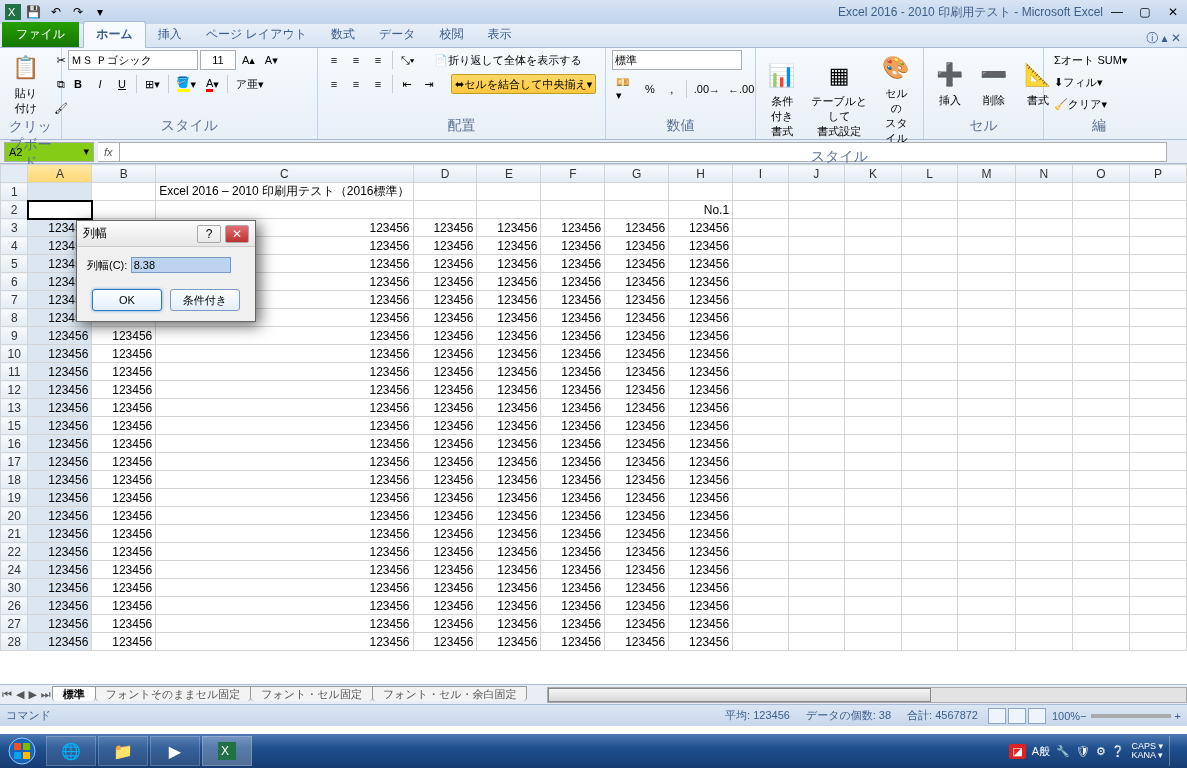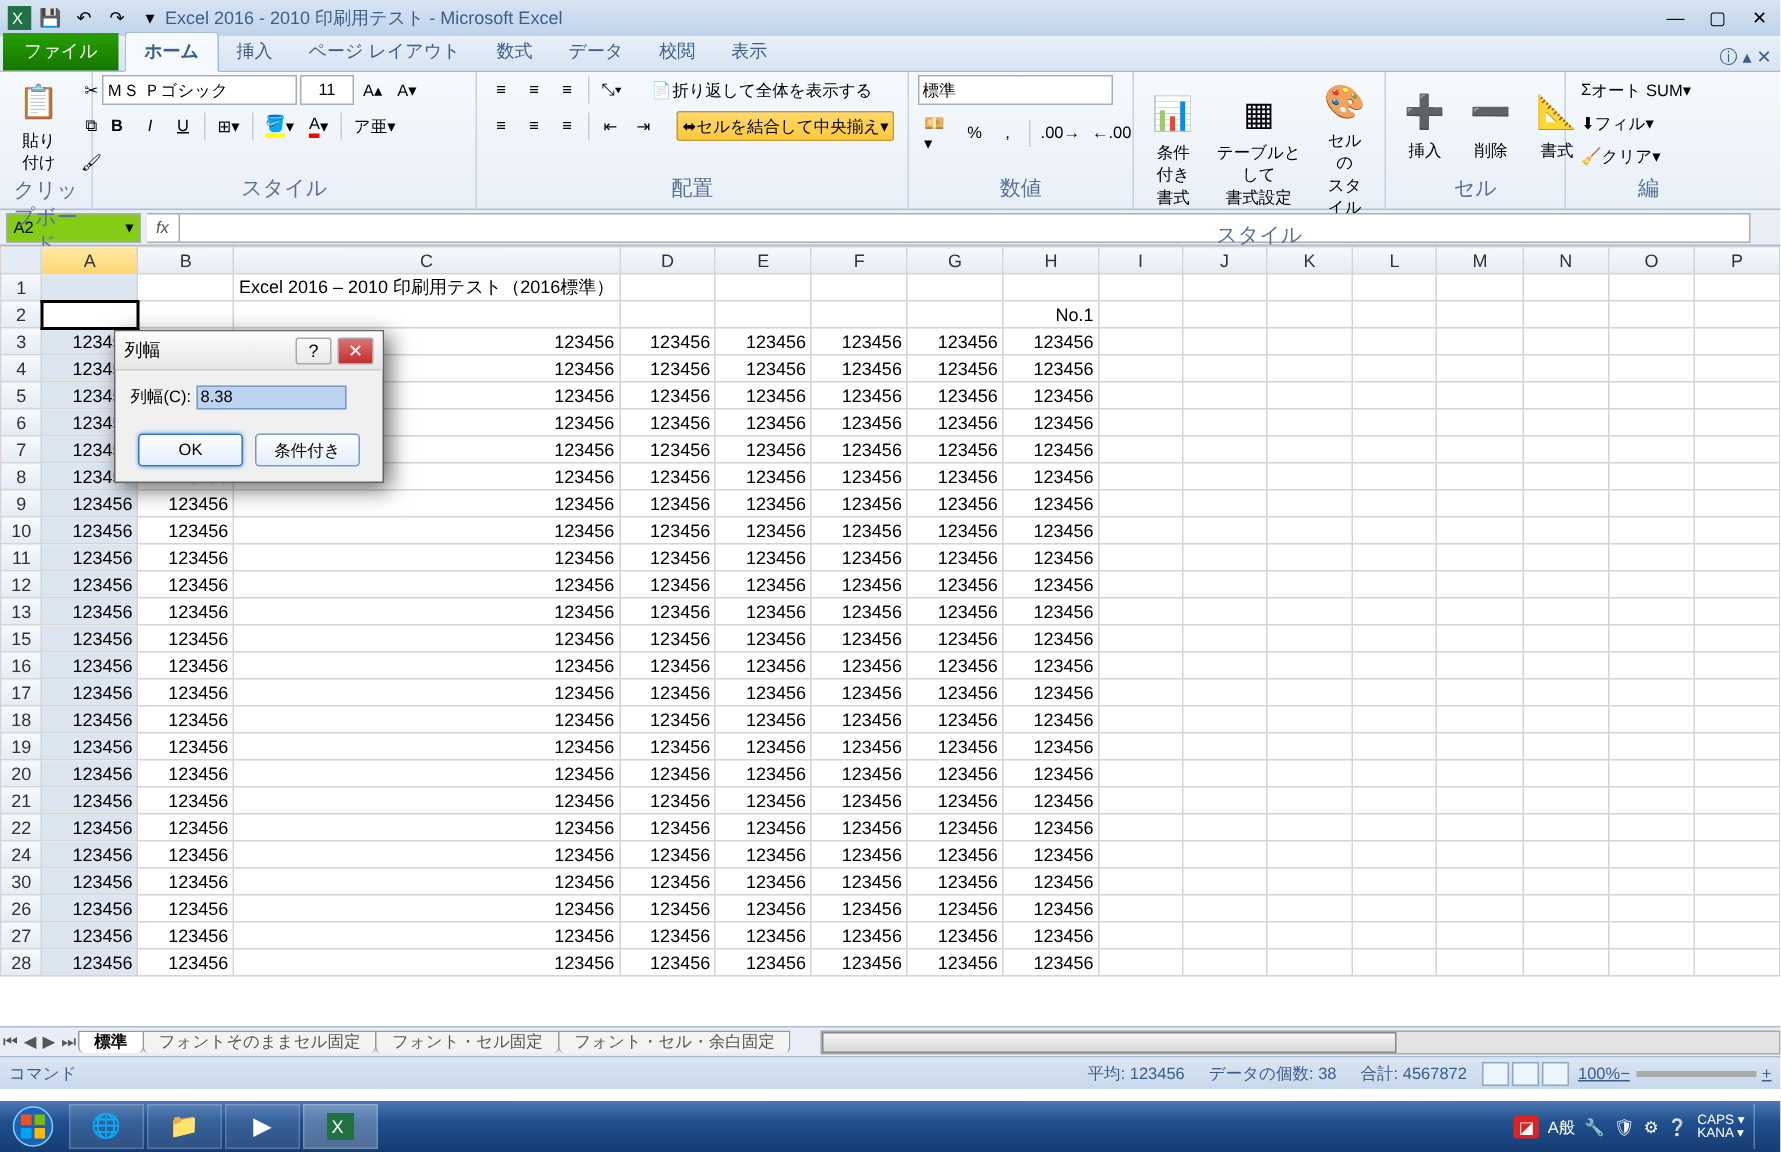--- a/index.html
+++ b/index.html
@@ -2,21 +2,21 @@
 <html><head>
 <meta charset="utf-8">
 <style>
 * { box-sizing: border-box; margin: 0; padding: 0; font-family: "MS PGothic", "Meiryo", sans-serif; }
 body { width: 1187px; height: 768px; overflow: hidden; background: #fff; position: relative; }
 
 
 .titlebar { height: 24px; background: linear-gradient(#d7e4f3, #bfd3eb); display: flex; align-items: center; font-size: 12px; color: #000; }
 .titlebar .qat { display: flex; align-items: center; padding-left: 4px; gap: 2px; }
 .titlebar .qat .ico { width: 18px; height: 18px; display: flex; align-items: center; justify-content: center; }
-.titlebar .title { flex: 1; text-align: left; color: #3a5e8a; }
+.titlebar .title { flex: 1; text-align: right; color: #3a5e8a; }
 .titlebar .winbtns { display: flex; }
 .titlebar .winbtns .wb { width: 28px; height: 18px; display:flex; align-items:center; justify-content:center; }
 
 
 .tabs { height: 24px; background: linear-gradient(#e8eff8, #d7e4f3); display: flex; align-items: flex-end; font-size: 12px; padding-left: 2px; border-bottom: 1px solid #a9bcd6; }
 .tabs .tab { padding: 4px 12px; cursor: pointer; color: #3a5e8a; }
 .tabs .tab.file { background: linear-gradient(#26a001, #167600); color: #fff; border-radius: 0; padding: 4px 14px; margin-right: 4px; }
 .tabs .tab.active { background: #f6f9fe; border: 1px solid #a9bcd6; border-bottom: 1px solid #f6f9fe; border-radius: 3px 3px 0 0; color:#3a5e8a; font-weight: bold; position:relative; top:1px; }
 .tabs .help { margin-left:auto; margin-right:6px; color:#3a5e8a; }
 
@@ -57,21 +57,21 @@
 .sheettabs .stab { padding:1px 10px; background:#f3f3f3; border:1px solid #999; border-bottom:none; margin-left:-1px; cursor:pointer; color:#555; border-radius: 0 0 4px 4px; transform: translateY(-1px); }
 .sheettabs .stab.active { background:#fff; color:#000; font-weight:bold; }
 .sheettabs .scroll { flex:1; margin-left:20px; height:16px; background:#e3e3e3; border:1px solid #aaa; position:relative; }
 .sheettabs .scroll .thumb { position:absolute; left:0; top:0; bottom:0; width:60%; background:linear-gradient(#f6f6f6,#d8d8d8); border:1px solid #888; }
 
 
 .statusbar { height:22px; background:linear-gradient(#dbe6f3,#c7d7eb); border-top:1px solid #a9bcd6; display:flex; align-items:center; font-size:11px; padding:0 6px; color:#3a5e8a; }
 .statusbar .spacer { flex:1; }
 .statusbar .agg { margin: 0 8px; }
 .statusbar .viewb { width:18px; height:16px; border:1px solid #8ea7c4; margin-left:2px; background:#eef4fb; }
-.statusbar .zoom { display:flex; align-items:center; margin-left:6px;text-decoration:underline; }
+.statusbar .zoom { display:flex; align-items:center; margin-left:6px; }
 .statusbar .zoom .track { width:80px; height:4px; background:#aaa; margin:0 4px; position:relative; }
 
 
 .taskbar { position:absolute; left:0; right:0; bottom:0; height:34px; background:linear-gradient(#4d7ab3,#20508f 40%,#163c72); display:flex; align-items:center; }
 .taskbar .start { width:44px; height:34px; display:flex; align-items:center; justify-content:center; }
 .taskbar .tb { width:50px; height:30px; margin-left:2px; border:1px solid rgba(255,255,255,0.2); background:rgba(255,255,255,0.1); display:flex; align-items:center; justify-content:center; color:#fff; }
 .taskbar .right { margin-left:auto; display:flex; align-items:center; color:#fff; font-size:11px; gap:6px; padding-right:8px; }
 
 
 .dialog { position:absolute; left:76px; top:220px; width:180px; background:#f0f0f0; border:1px solid #666; box-shadow: 4px 4px 14px rgba(0,0,0,0.6); font-size:12px; z-index:50; }

